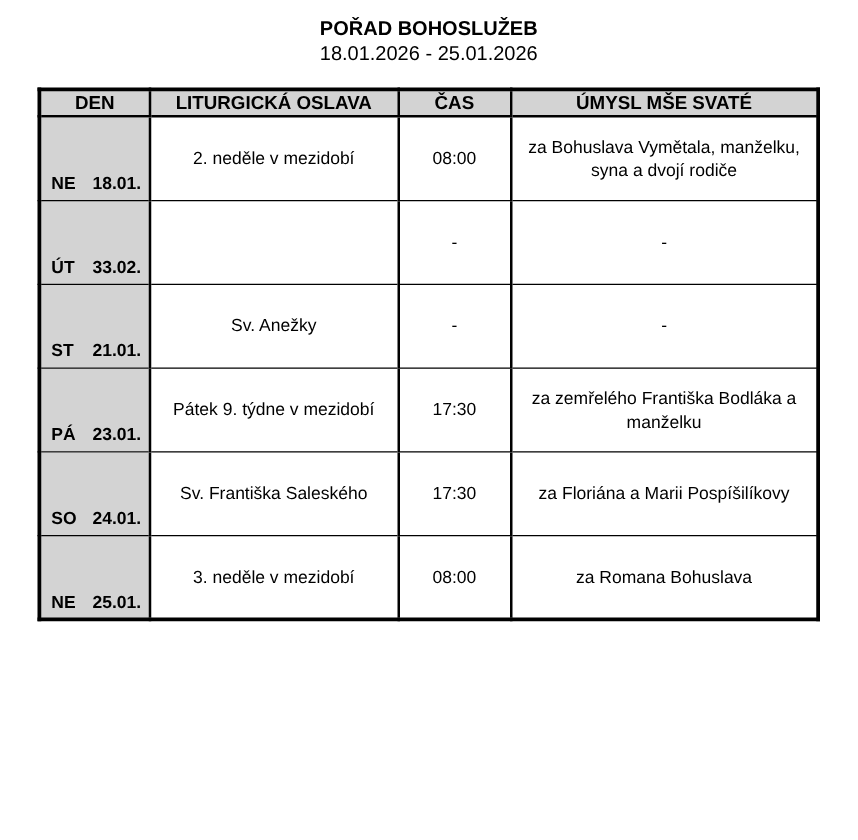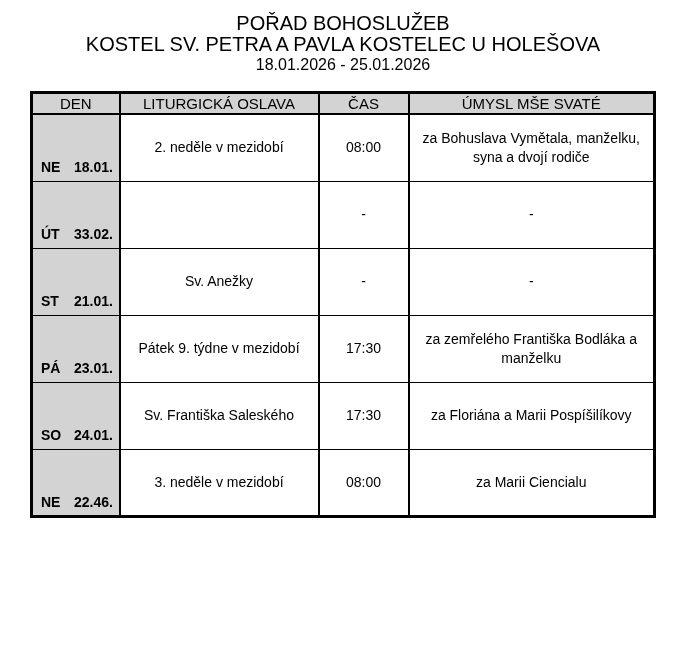--- a/index.html
+++ b/index.html
@@ -16,22 +16,22 @@
     background:var(--bg);
     color:var(--text);
     font-family:"Liberation Sans", sans-serif;
     overflow:hidden;
   }
   .titles{
     text-align:center;
     padding-top:13px;
   }
   .title-line{
-    font-size:20px;
-    font-weight:normal;
+    font-size:16px;
+    font-weight:bold;
     line-height:21px;
   }
   .date-line{
     font-size:16px;
     font-weight:normal;
     line-height:20px;
   }
   table.schedule{
     border-collapse:collapse;
     table-layout:fixed;
@@ -40,21 +40,21 @@
     border:3px solid var(--border);
   }
   .schedule th, .schedule td{
     border:1px solid var(--border);
     border-left-width:2px;
     overflow:hidden;
   }
   .schedule th{
     background:var(--header-bg);
     font-size:15px;
-    font-weight:normal;
+    font-weight:bold;
     height:20px;
     text-align:center;
     vertical-align:middle;
     padding:1px 2px;
     border-bottom-width:2px;
   }
   .schedule tbody td{
     height:67px;
     font-size:14px;
     vertical-align:middle;
@@ -77,21 +77,20 @@
   }
   .celebration-cell{padding:2px 12px;}
 </style>
 </head>
 <body>
 
 <div class="page">
 
   <div class="titles">
     <div class="title-line">POŘAD BOHOSLUŽEB</div>
-    <div class="title-line">KOSTEL SV. PETRA A PAVLA KOSTELEC U HOLEŠOVA</div>
     <div class="date-line">18.01.2026 - 25.01.2026</div>
   </div>
 
   <table class="schedule">
     <colgroup>
       <col style="width:88px">
       <col style="width:199px">
       <col style="width:90px">
       <col style="width:246px">
     </colgroup>
@@ -146,22 +145,22 @@
     <td class="day-cell">
       <span class="day">SO</span><span class="date">24.01.</span>
     </td>
     <td class="celebration-cell">Sv. Františka Saleského</td>
     <td class="time-cell">17:30</td>
     <td class="intention-cell">za Floriána a Marii Pospíšilíkovy</td>
   </tr>
 
   <tr>
     <td class="day-cell">
-      <span class="day">NE</span><span class="date">22.46.</span>
+      <span class="day">NE</span><span class="date">25.01.</span>
     </td>
     <td class="celebration-cell">3. neděle v mezidobí</td>
     <td class="time-cell">08:00</td>
-    <td class="intention-cell">za Marii Ciencialu</td>
+    <td class="intention-cell">za Romana Bohuslava</td>
   </tr>
 </tbody>
   </table>
 
 </div>
 
 </body></html>

